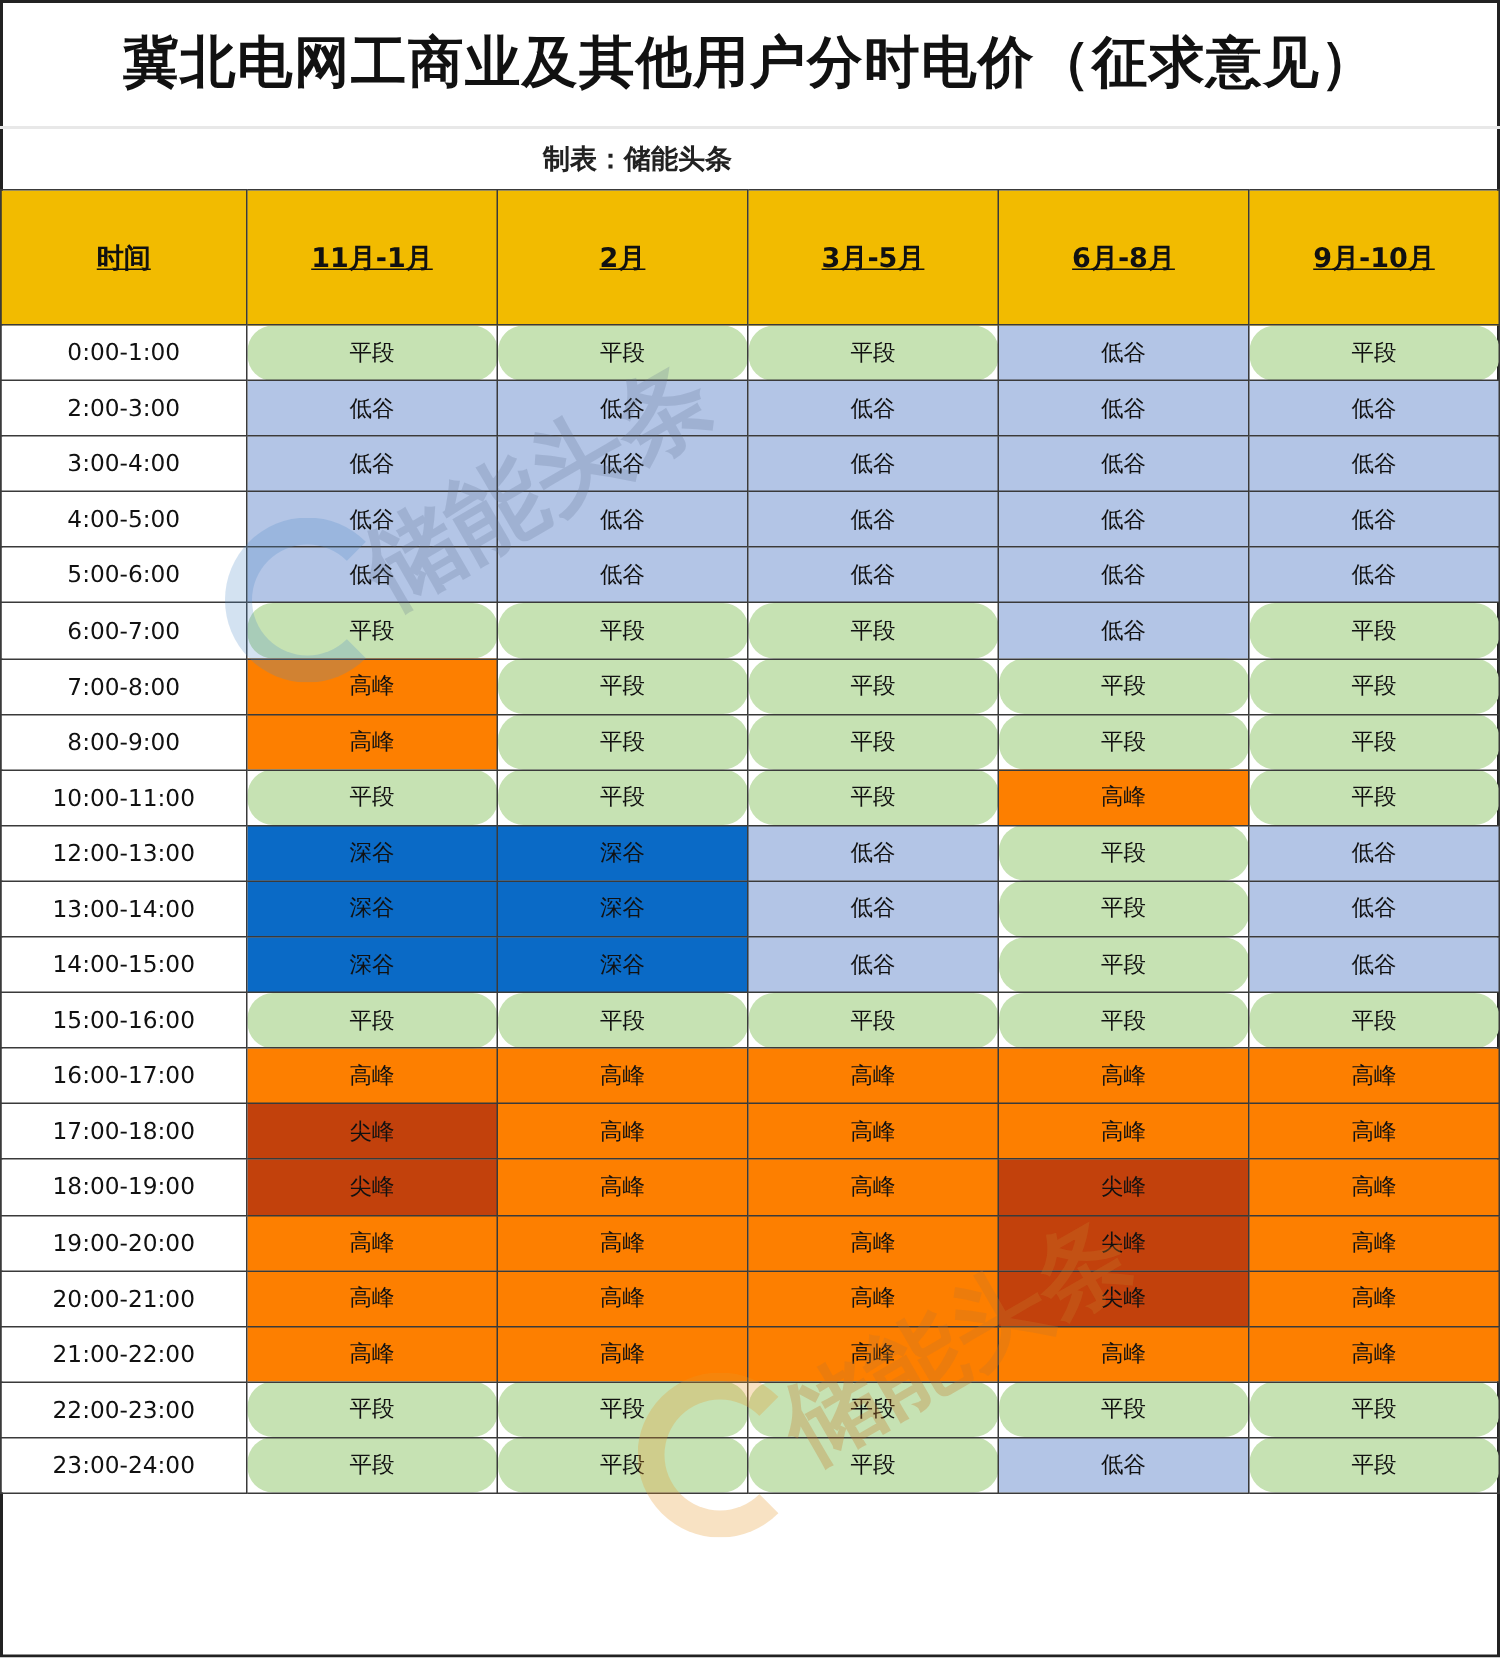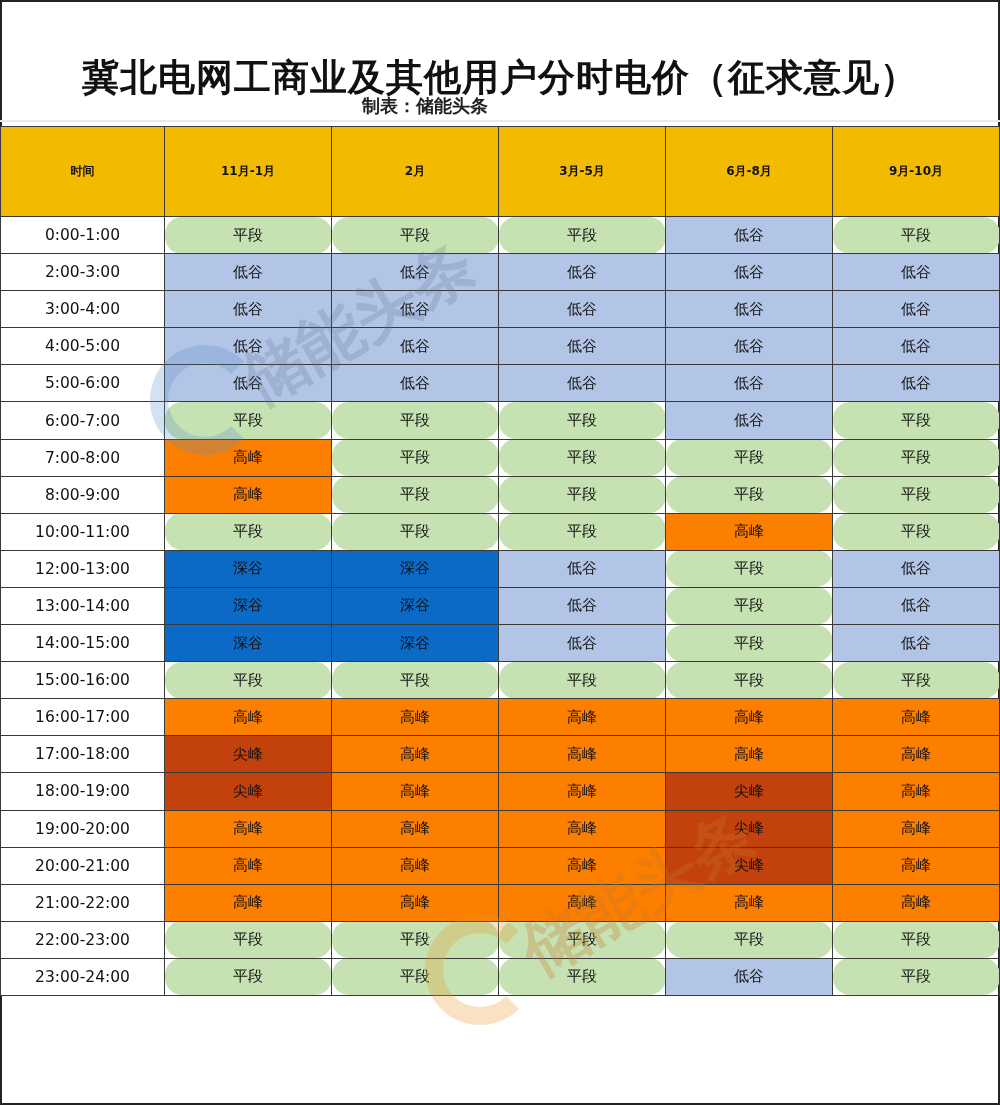--- a/index.html
+++ b/index.html
@@ -10,36 +10,35 @@
   }
   .frame {
     position: absolute; left: 0; top: 0; width: 1000px; height: 1105px;
     border: 2px solid #222;
   }
   .title {
     position: absolute; left: 0; top: 0; width: 1000px; height: 86px;
     display: flex; align-items: center; justify-content: center;
     font-size: 37px; font-weight: bold; color: #111; letter-spacing: 1px;
     border-bottom: 2px solid #e8e8e8;
-    margin-top: 36px;
   }
   .subtitle {
     position: absolute; left: 0; top: 86px; width: 850px; height: 40px;
     display: flex; align-items: center; justify-content: center;
     font-size: 18px; font-weight: bold; color: #222;
   }
   table {
     position: absolute; left: 0; top: 126px; width: 1000px;
     border-collapse: collapse; table-layout: fixed;
   }
   th, td {
     border: 1.5px solid #3a3a3a; text-align: center; vertical-align: middle;
   }
   th {
-    height: 90px; background: #f2bb00; font-size: 12px; font-weight: bold; color: #111;
+    height: 90px; background: #f2bb00; font-size: 18px; font-weight: bold; color: #111; text-decoration: underline;
   }
   td {
     height: 37.1px; font-size: 15px; color: #111;
   }
   td.time { background: #ffffff; font-size: 15.5px; }
   td.c-flat { background: #c6e2b3; border-radius: 17px; }
   td.c-low { background: #b3c5e6; margin-top: 32px; }
   td.c-deep { background: #0a6ac6; }
   td.c-high { background: #fd7f00; }
   td.c-sharp { background: #c2410c; margin-left: 40px; }

